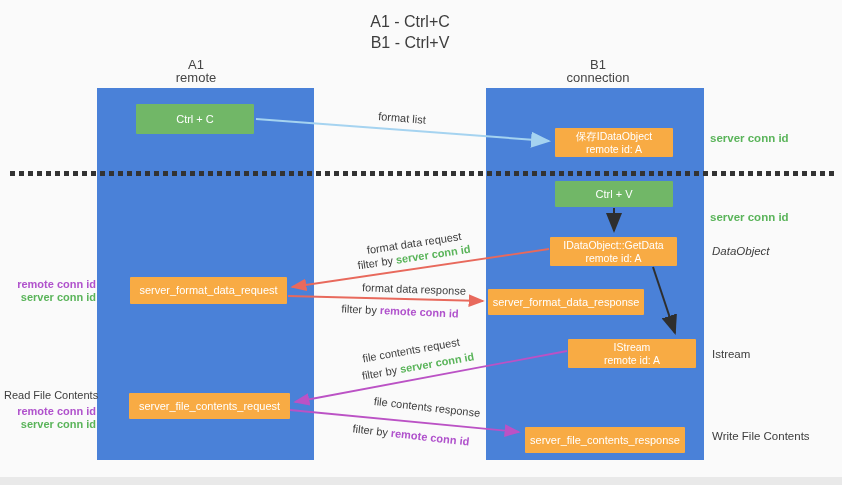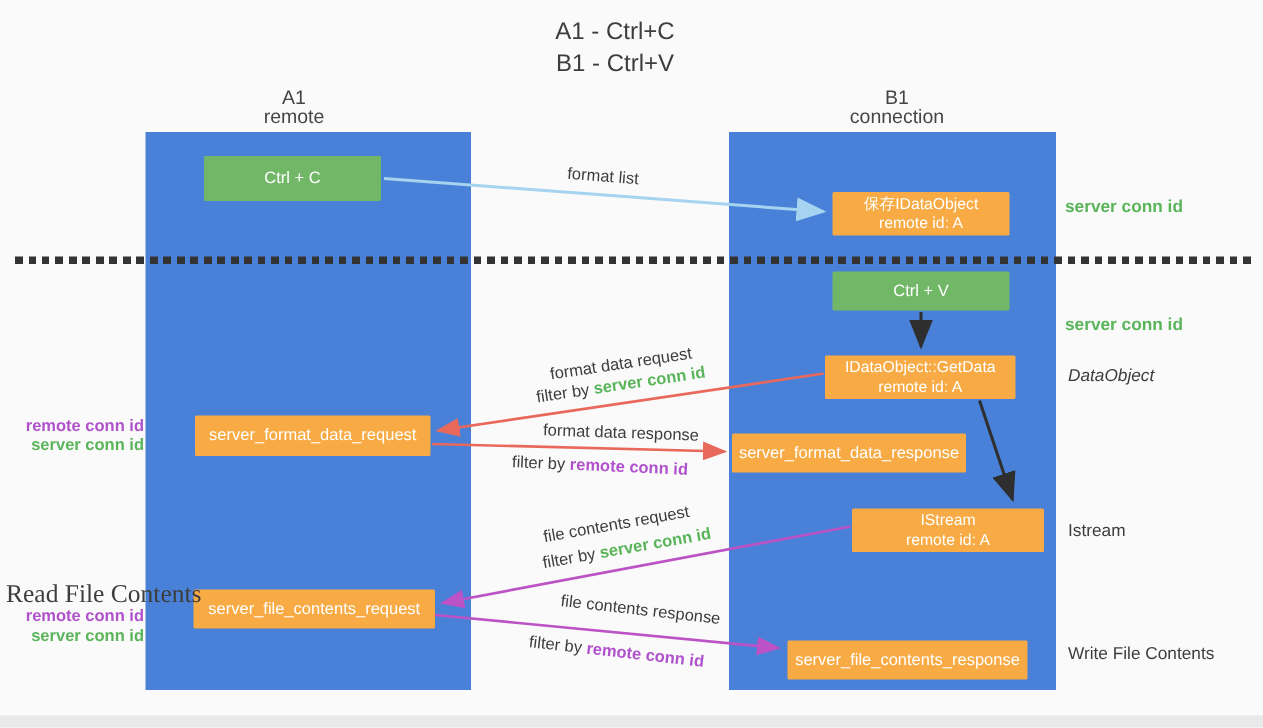--- a/index.html
+++ b/index.html
@@ -112,21 +112,21 @@
   <div class="side-label green-t" style="left:710px;top:211px;">server conn id</div>
   <div class="side-label" style="left:712px;top:245px;font-style:italic;">DataObject</div>
   <div class="side-label" style="left:712px;top:348px;">Istream</div>
   <div class="side-label" style="left:712px;top:430px;">Write File Contents</div>
 
   <div class="conn-block" style="left:4px;top:278px;">
     <div class="purple-t">remote conn id</div>
     <div class="green-t">server conn id</div>
   </div>
   <div class="conn-block" style="left:4px;top:389px;">
-    <div class="dark-t" style="font-size:17px;font-family:Liberation Serif, serif;">Read File Contents</div>
+    <div class="dark-t" style="font-size:11px;">Read File Contents</div>
     <div class="purple-t" style="margin-top:3px;">remote conn id</div>
     <div class="green-t">server conn id</div>
   </div>
 
   <div class="caption" style="left:402px;top:118px;transform:translate(-50%,-50%) rotate(4.5deg);">format list</div>
 
   <div class="caption" style="left:414px;top:243px;transform:translate(-50%,-50%) rotate(-8.5deg);">format data request</div>
   <div class="caption" style="left:414px;top:257px;transform:translate(-50%,-50%) rotate(-8.5deg);"><span>filter by </span><span class="green-t">server conn id</span></div>
 
   <div class="caption" style="left:414px;top:289px;transform:translate(-50%,-50%) rotate(2deg);">format data response</div>

